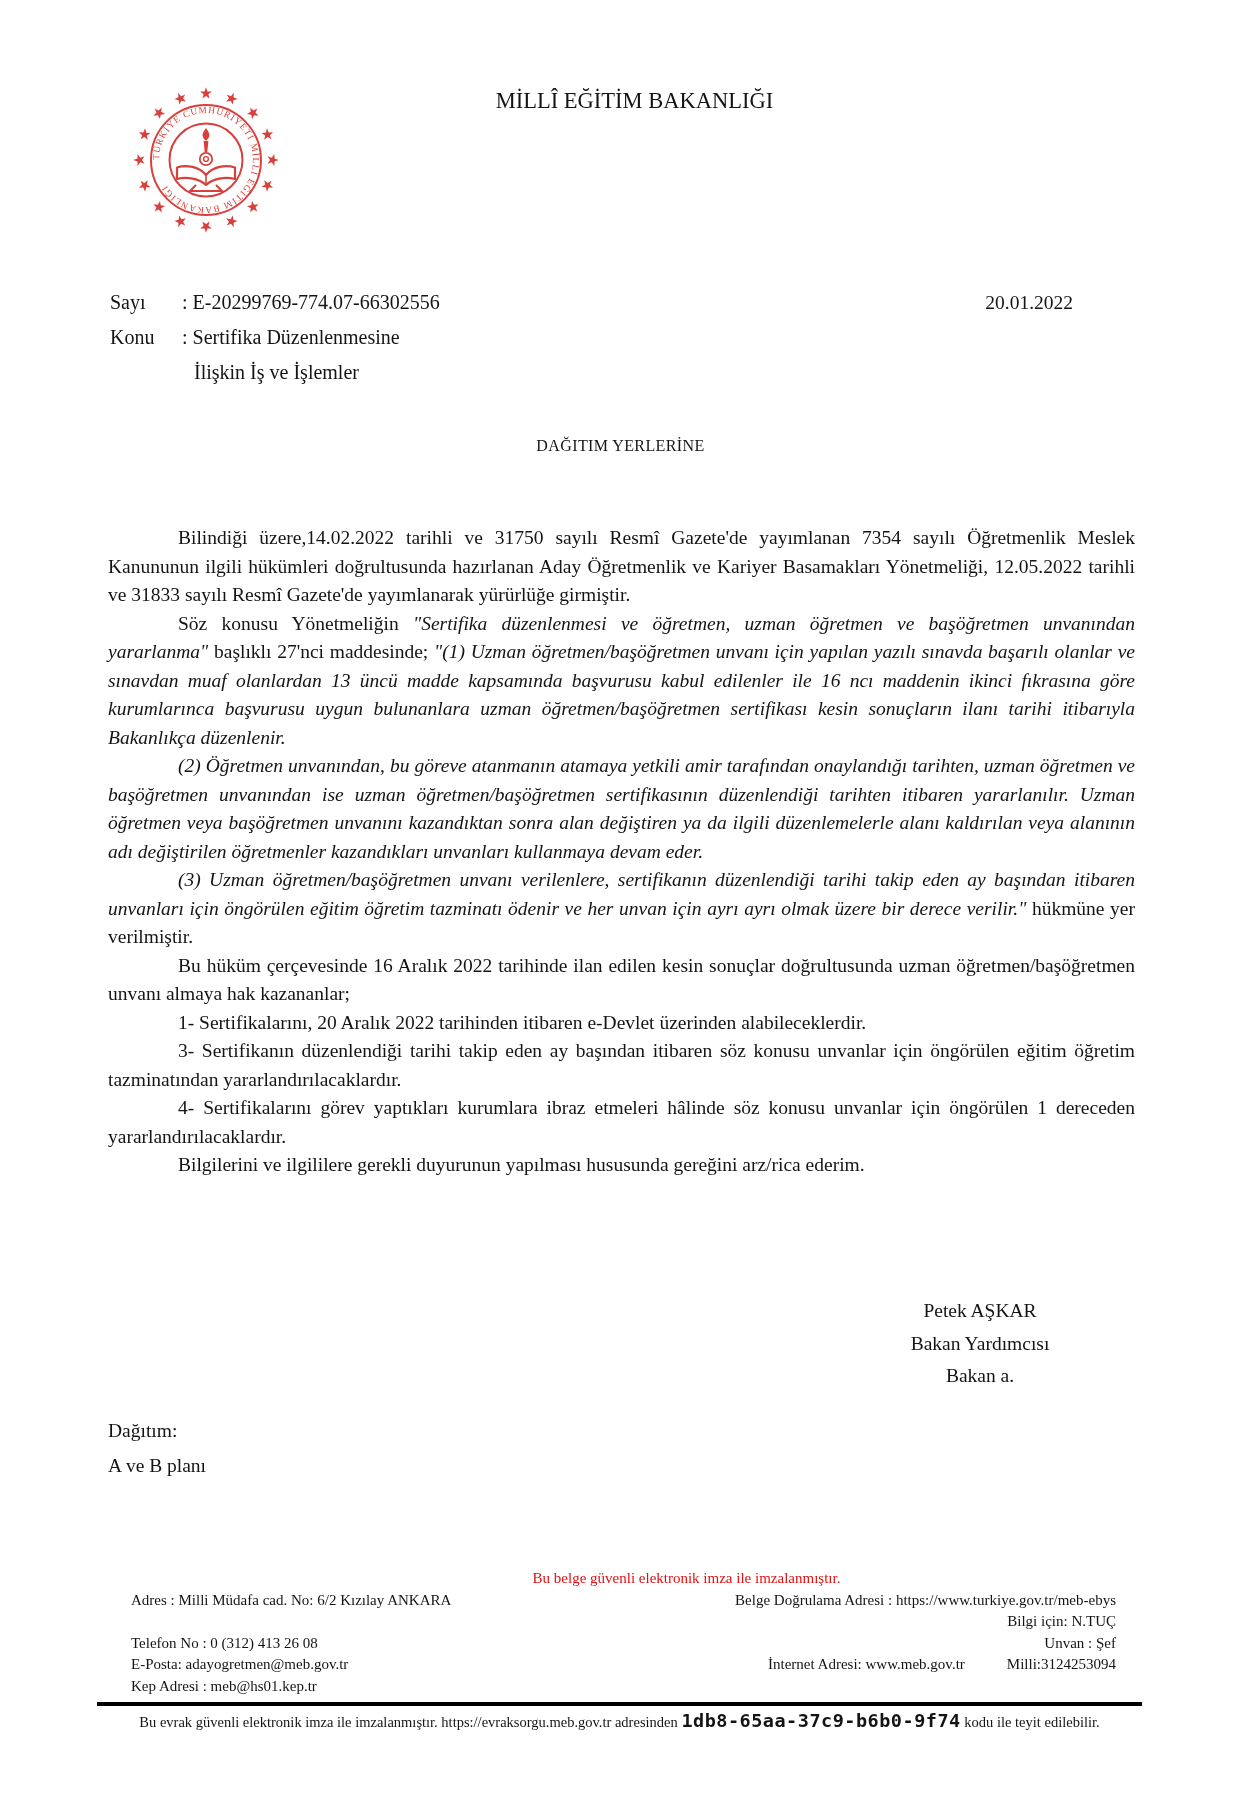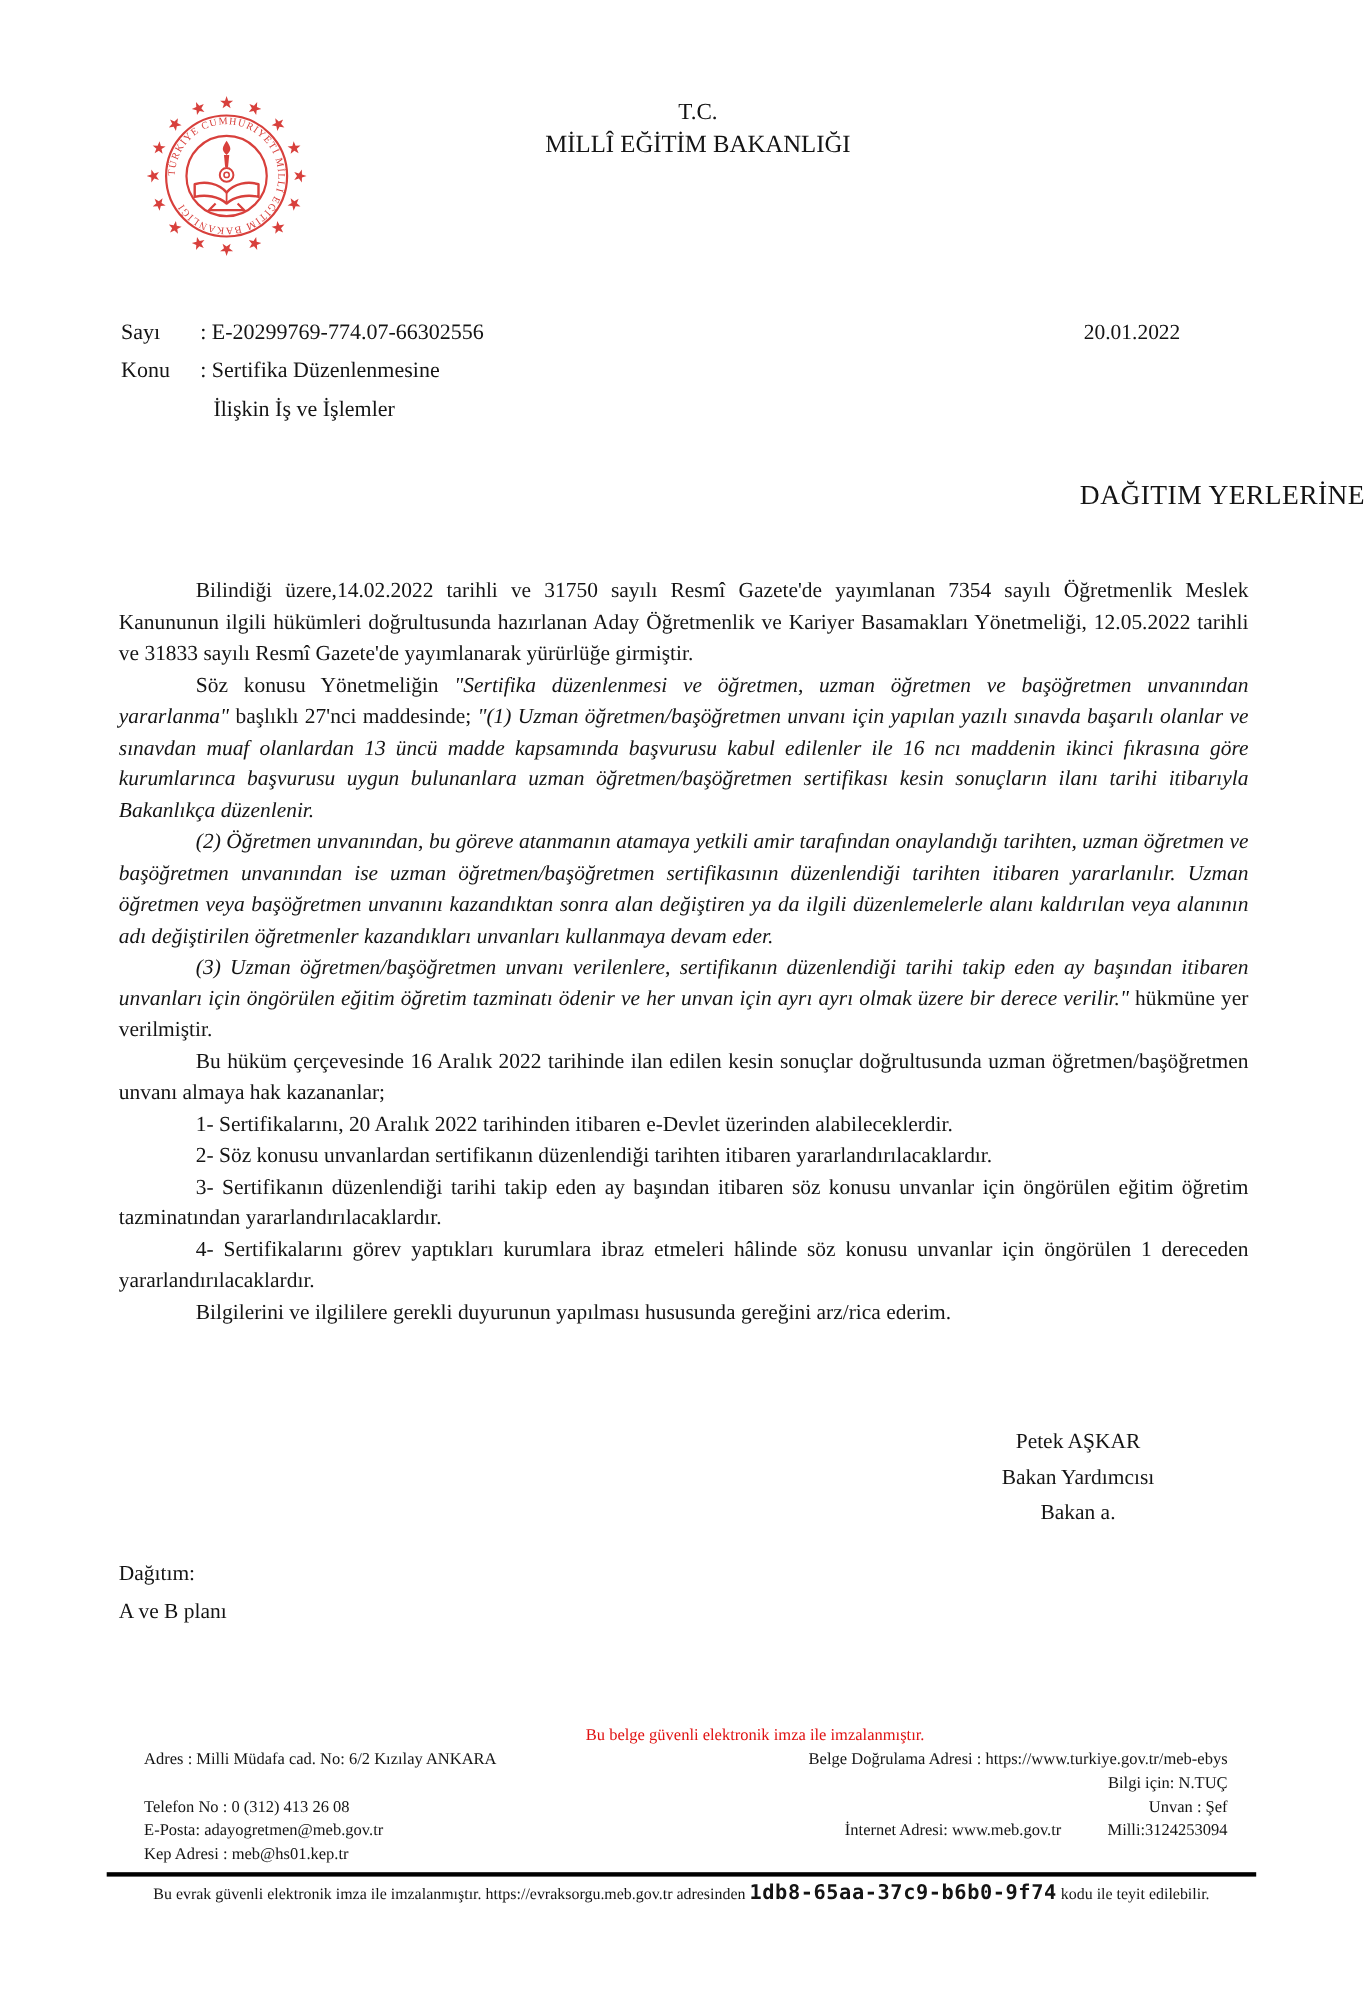--- a/index.html
+++ b/index.html
@@ -16,21 +16,21 @@
   .header{position:absolute;left:0;top:86px;width:100%;padding-left:28px;box-sizing:border-box;text-align:center;line-height:30px;}
   .h-tc{font-size:21px;}
   .h-min{font-size:22.5px;}
   .h-dir{font-size:21px;}
   
   .meta{position:absolute;left:110px;top:285px;font-size:20px;line-height:35px;}
   .mrow .lbl{display:inline-block;width:72px;}
   .konu-l2{padding-left:84px;}
   .date{position:absolute;top:285px;right:168px;font-size:19.5px;line-height:35px;}
   
-  .recipient{position:absolute;left:0;top:437px;width:100%;text-align:right;font-size:25px;letter-spacing:.4px;}
+  .recipient{position:absolute;left:0;top:437px;width:100%;text-align:center;font-size:16px;letter-spacing:.4px;}
   
   .body{position:absolute;left:108px;top:524px;width:1027px;font-size:19.5px;line-height:28.5px;text-align:justify;}
   .body p{margin:0;text-indent:70px;}
   .body em{font-style:italic;}
   
   .sig{position:absolute;left:830px;top:1295px;width:300px;text-align:center;font-size:19.5px;line-height:32.5px;}
   
   .dist{position:absolute;left:108px;top:1413px;font-size:19.5px;line-height:35px;}
   
   .footer{position:absolute;left:97px;top:1568px;width:1045px;font-size:15px;line-height:21.5px;}
@@ -80,21 +80,20 @@
       <path d="M77.6,61 h4.8 l-1.1,11 h-2.6 Z" fill="#d8403c"></path>
       <circle cx="80" cy="79" r="6.2" fill="#ffffff" stroke="#d8403c" stroke-width="1.8"></circle>
       <circle cx="80" cy="79" r="2.4" fill="none" stroke="#d8403c" stroke-width="1.4"></circle>
       <path d="M80,95 C73,86.5 60.5,84.5 51,87.5 L51,99 C61,96.5 73,98.5 80,105 C87,98.5 99,96.5 109,99 L109,87.5 C99.5,84.5 87,86.5 80,95 Z" fill="#ffffff" stroke="#d8403c" stroke-width="2.2" stroke-linejoin="round"></path>
       <path d="M80,95 L80,105" stroke="#d8403c" stroke-width="1.6"></path>
       <path d="M70,105 L64,111 L96,111 L90,105" fill="none" stroke="#d8403c" stroke-width="2"></path>
     </g>
   </svg>
 
   <div class="header">
-    <div class="h-tc">T.C.</div>
     <div class="h-min">MİLLÎ EĞİTİM BAKANLIĞI</div>
   </div>
 
   <div class="meta">
     <div class="mrow">
       <span class="lbl">Sayı</span><span>: </span><span>E-20299769-774.07-66302556</span>
     </div>
     <div class="mrow">
       <span class="lbl">Konu</span><span>: </span><span>Sertifika Düzenlenmesine</span>
     </div>
@@ -104,21 +103,20 @@
 
   <div class="recipient">DAĞITIM YERLERİNE</div>
 
   <div class="body">
     <p>Bilindiği üzere,14.02.2022 tarihli ve 31750 sayılı Resmî Gazete'de yayımlanan 7354 sayılı Öğretmenlik Meslek Kanununun ilgili hükümleri doğrultusunda hazırlanan Aday Öğretmenlik ve Kariyer Basamakları Yönetmeliği, 12.05.2022 tarihli ve 31833 sayılı Resmî Gazete'de yayımlanarak yürürlüğe girmiştir.</p>
     <p><span>Söz konusu Yönetmeliğin </span><em>"Sertifika düzenlenmesi ve öğretmen, uzman öğretmen ve başöğretmen unvanından yararlanma"</em><span> başlıklı 27'nci maddesinde; </span><em>"(1) Uzman öğretmen/başöğretmen unvanı için yapılan yazılı sınavda başarılı olanlar ve sınavdan muaf olanlardan 13 üncü madde kapsamında başvurusu kabul edilenler ile 16 ncı maddenin ikinci fıkrasına göre kurumlarınca başvurusu uygun bulunanlara uzman öğretmen/başöğretmen sertifikası kesin sonuçların ilanı tarihi itibarıyla Bakanlıkça düzenlenir.</em></p>
     <p><em>(2) Öğretmen unvanından, bu göreve atanmanın atamaya yetkili amir tarafından onaylandığı tarihten, uzman öğretmen ve başöğretmen unvanından ise uzman öğretmen/başöğretmen sertifikasının düzenlendiği tarihten itibaren yararlanılır. Uzman öğretmen veya başöğretmen unvanını kazandıktan sonra alan değiştiren ya da ilgili düzenlemelerle alanı kaldırılan veya alanının adı değiştirilen öğretmenler kazandıkları unvanları kullanmaya devam eder.</em></p>
     <p><em>(3) Uzman öğretmen/başöğretmen unvanı verilenlere, sertifikanın düzenlendiği tarihi takip eden ay başından itibaren unvanları için öngörülen eğitim öğretim tazminatı ödenir ve her unvan için ayrı ayrı olmak üzere bir derece verilir."</em><span> hükmüne yer verilmiştir.</span></p>
     <p>Bu hüküm çerçevesinde 16 Aralık 2022 tarihinde ilan edilen kesin sonuçlar doğrultusunda uzman öğretmen/başöğretmen unvanı almaya hak kazananlar;</p>
     <p>1- Sertifikalarını, 20 Aralık 2022 tarihinden itibaren e-Devlet üzerinden alabileceklerdir.</p>
-    <p>2- Söz konusu unvanlardan sertifikanın düzenlendiği tarihten itibaren yararlandırılacaklardır.</p>
     <p>3- Sertifikanın düzenlendiği tarihi takip eden ay başından itibaren söz konusu unvanlar için öngörülen eğitim öğretim tazminatından yararlandırılacaklardır.</p>
     <p>4- Sertifikalarını görev yaptıkları kurumlara ibraz etmeleri hâlinde söz konusu unvanlar için öngörülen 1 dereceden yararlandırılacaklardır.</p>
     <p>Bilgilerini ve ilgililere gerekli duyurunun yapılması hususunda gereğini arz/rica ederim.</p>
   </div>
 
   <div class="sig">
     <div>Petek AŞKAR</div>
     <div>Bakan Yardımcısı</div>
     <div>Bakan a.</div>
   </div>

